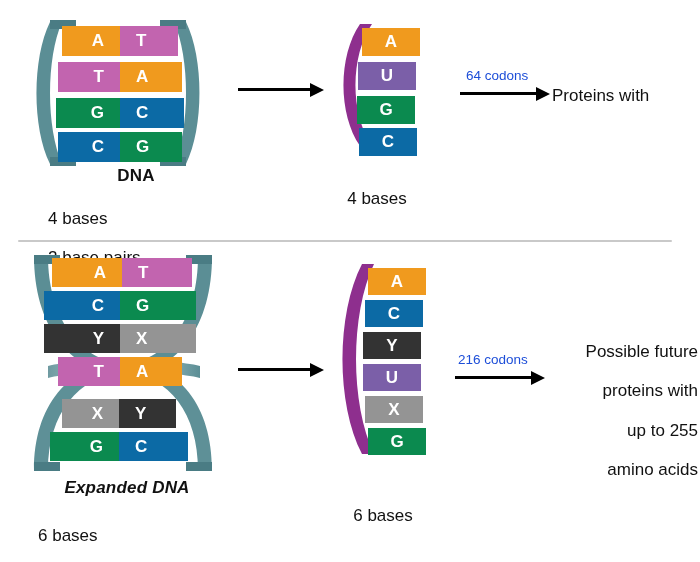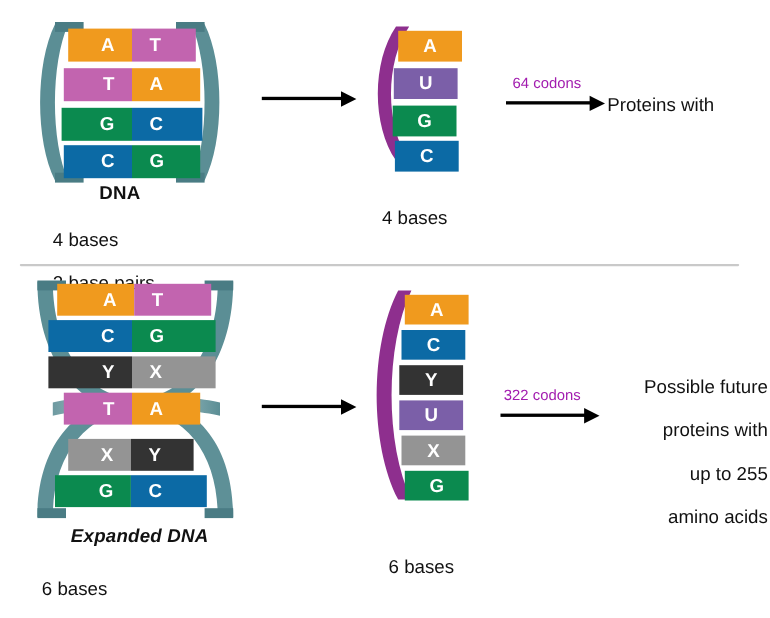--- a/index.html
+++ b/index.html
@@ -31,21 +31,21 @@
   .half.right{justify-content:flex-start;padding-left:16px;}
   .half.solo{justify-content:center;}
 
   
   .arrow-line{position:absolute;height:3px;background:#000;}
   .arrow-head{
     position:absolute;width:0;height:0;
     border-top:7.5px solid transparent;border-bottom:7.5px solid transparent;
     border-left:14px solid #000;
   }
-  .arrow-cap{position:absolute;font-size:13.5px;color:#a21caf;white-space:nowrap;}
+  .arrow-cap{position:absolute;font-size:13.5px;color:#1d4ed8;white-space:nowrap;}
 
   
   .bb{position:absolute;overflow:visible;}
 </style>
 </head>
 <body>
 
 <div class="stage">
 
   <svg class="bb" style="left:28px;top:18px;" width="180" height="150" viewBox="0 0 180 150">
@@ -72,21 +72,21 @@
       <div class="rung" style="left: 56px; top: 98px; width: 128px; height: 30px;">
         <div class="half left" style="background: rgb(11, 138, 79);">G</div>
         <div class="half right" style="background: rgb(12, 106, 165);">C</div>
       </div>
       <div class="rung" style="left: 58px; top: 132px; width: 124px; height: 30px;">
         <div class="half left" style="background: rgb(12, 106, 165);">C</div>
         <div class="half right" style="background: rgb(11, 138, 79);">G</div>
       </div>
     </div>
 
-  <div class="lbl title" style="left:39px;top:166px;width:140px;">DNA</div>
+  <div class="lbl title" style="left:66px;top:166px;width:140px;">DNA</div>
   <div class="lbl sub" style="left:48px;top:189px;width:160px;text-align:left;">
     <div>4 bases</div>
     <div>2 base pairs</div>
   </div>
 
   <div class="arrow-line" style="left:238px;top:88px;width:74px;"></div>
   <div class="arrow-head" style="left:310px;top:82.5px;"></div>
 
   <svg class="bb" style="left:330px;top:22px;" width="44" height="126" viewBox="0 0 44 126">
     <path d="M30,2 C8,34 8,92 30,124 L42,124 C20,92 20,34 42,2 Z" fill="#8E2F8E"></path>
@@ -203,21 +203,21 @@
       <div class="rung" style="left: 365px; top: 396px; width: 58px; height: 27px;">
         <div class="half solo" style="background: rgb(148, 148, 148);">X</div>
       </div>
       <div class="rung" style="left: 368px; top: 428px; width: 58px; height: 27px;">
         <div class="half solo" style="background: rgb(11, 138, 79);">G</div>
       </div>
     </div>
 
   <div class="lbl sub" style="left:238px;top:506px;width:290px;">6 bases</div>
 
-  <div class="arrow-cap" style="left:458px;top:352px;">322 codons</div>
+  <div class="arrow-cap" style="left:458px;top:352px;">216 codons</div>
   <div class="arrow-line" style="left:455px;top:376px;width:78px;"></div>
   <div class="arrow-head" style="left:531px;top:370.5px;"></div>
 
   <div class="lbl sub" style="left:546px;top:322px;width:152px;text-align:right;">
     <div>Possible future</div>
     <div>proteins with</div>
     <div>up to 255</div>
     <div>amino acids</div>
   </div>
 

